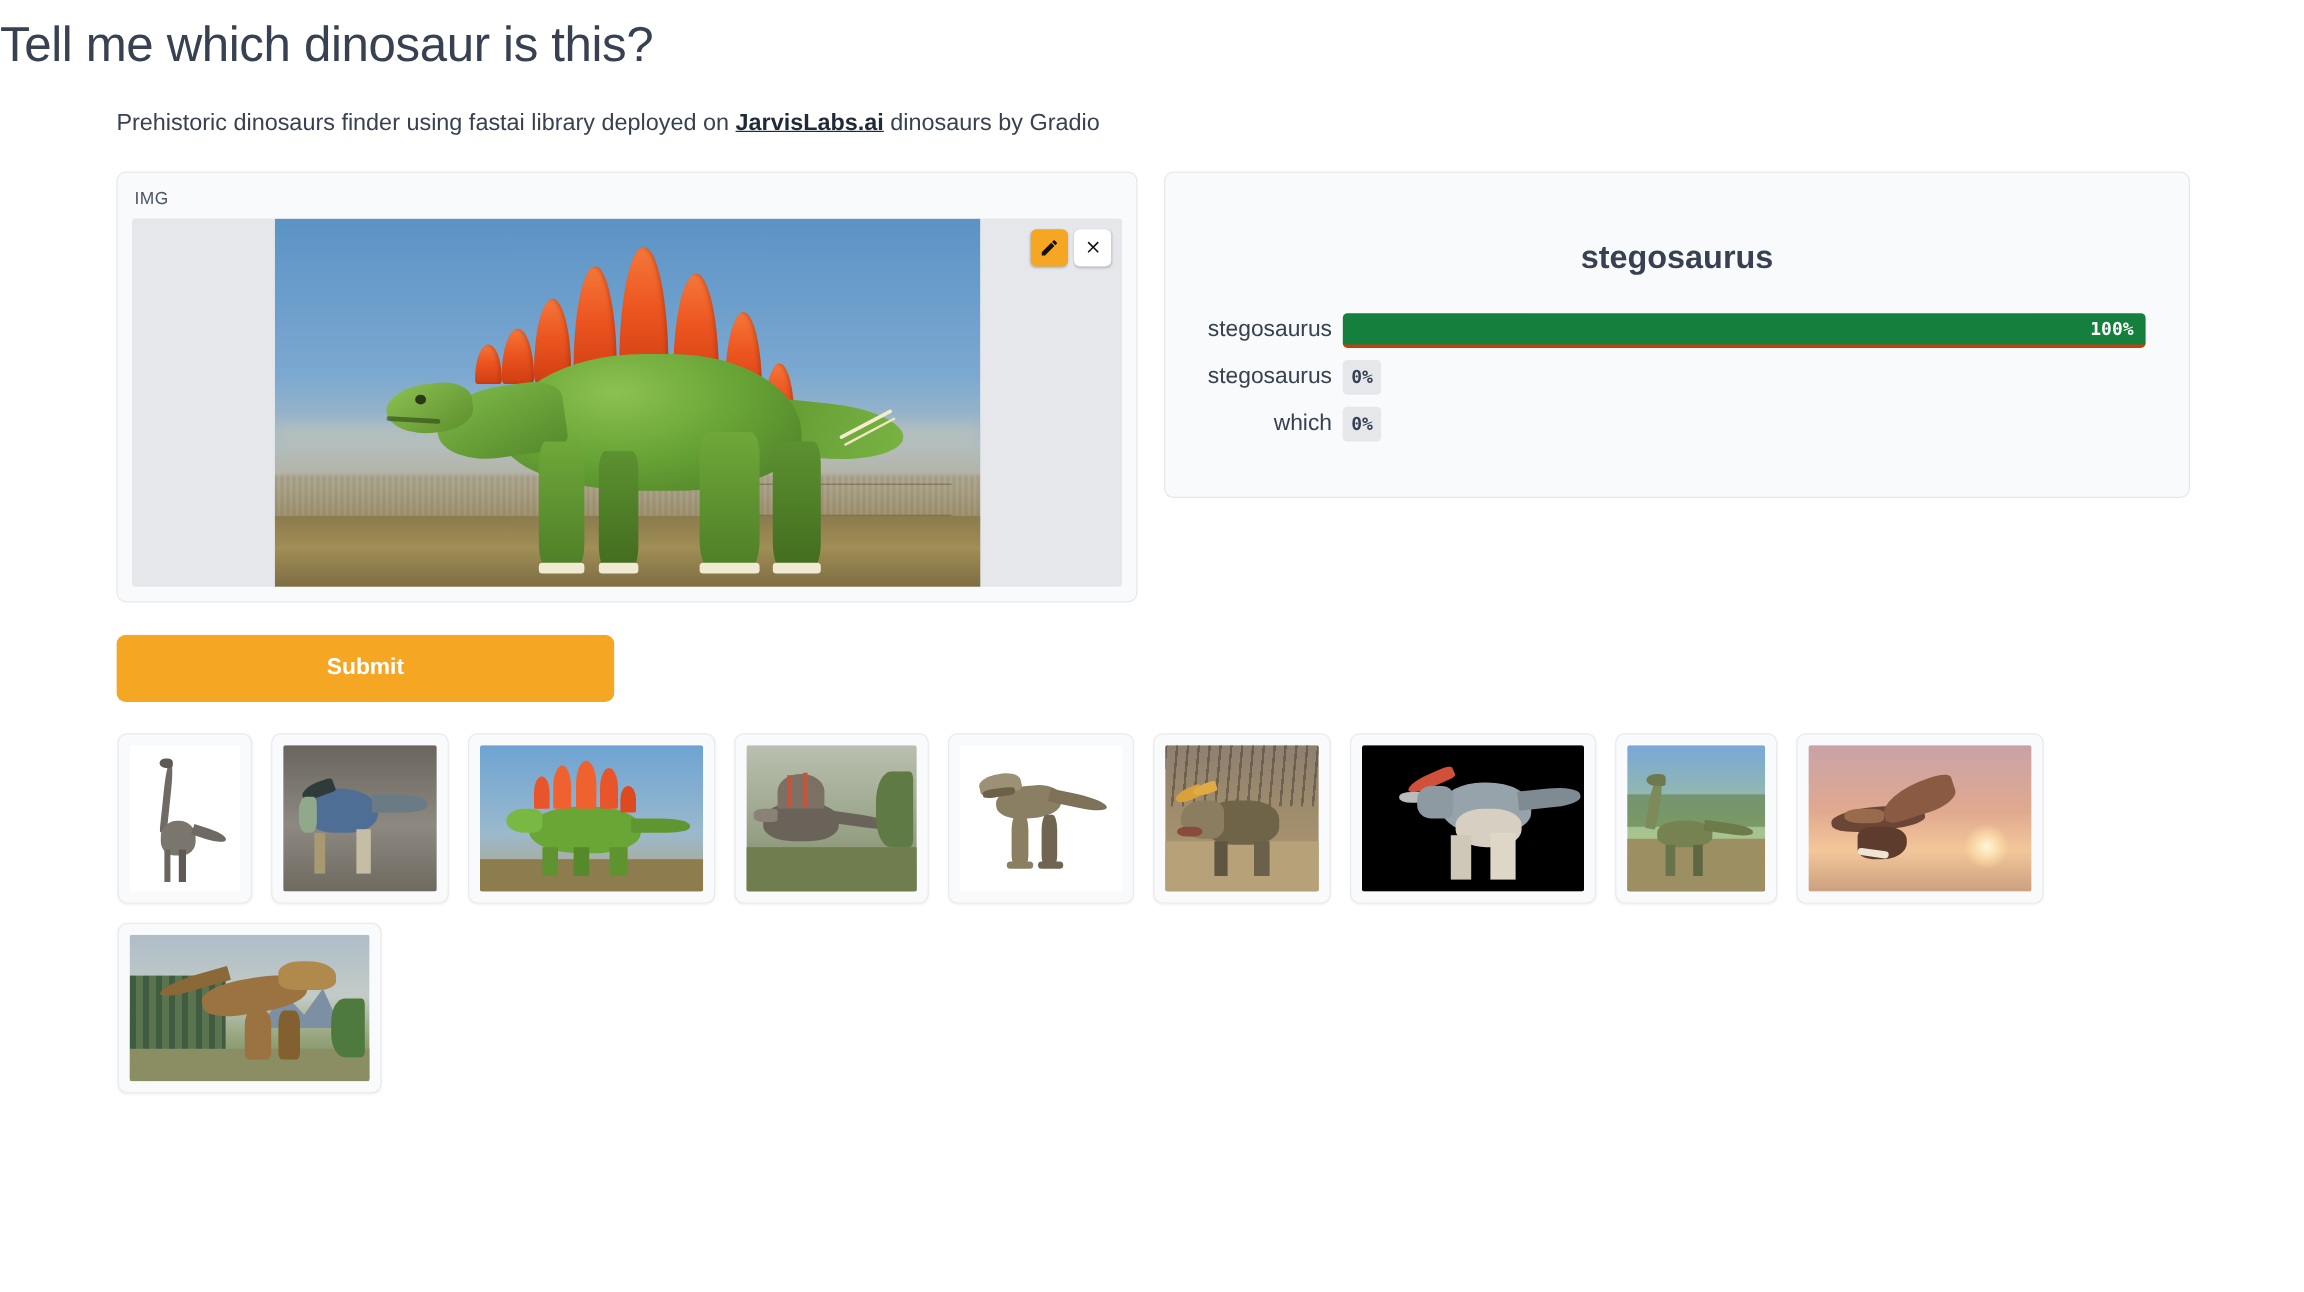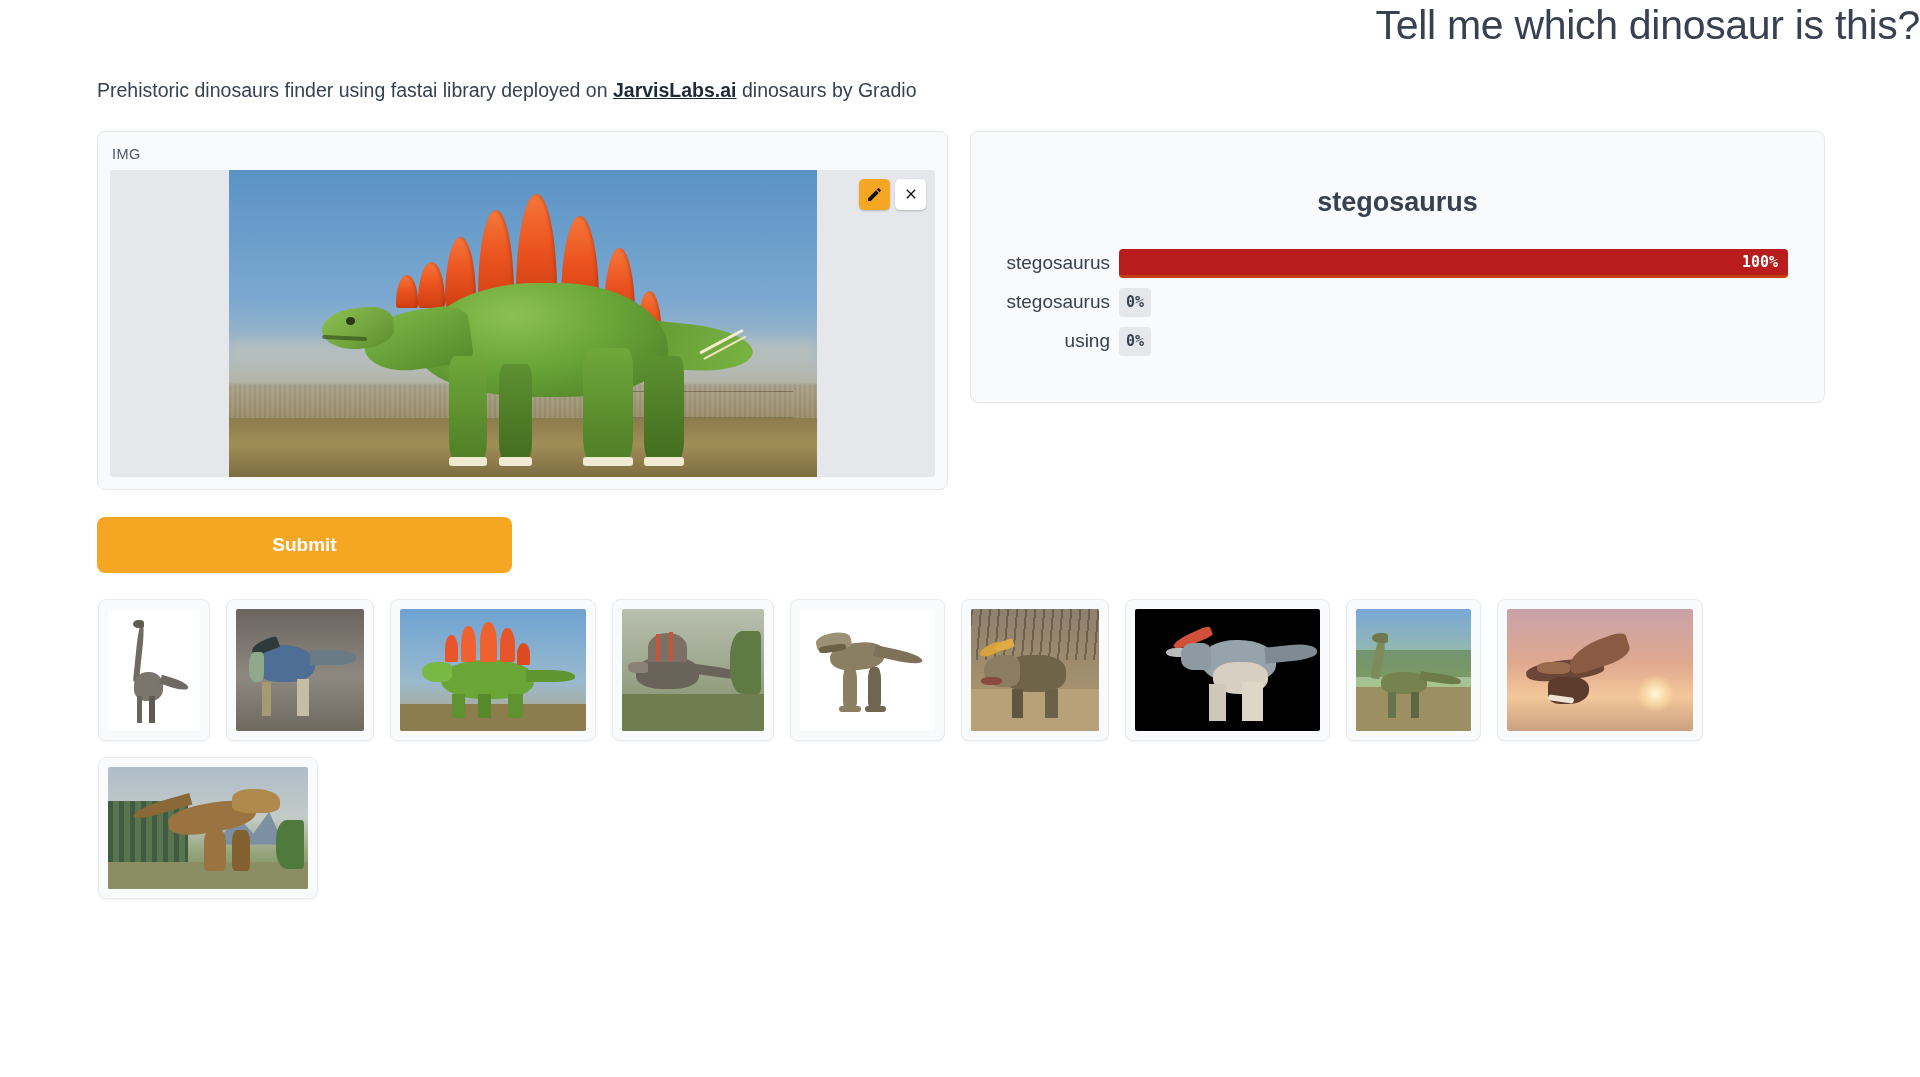--- a/index.html
+++ b/index.html
@@ -9,27 +9,27 @@
     width: 1920px; height: 1077px;
     background: #ffffff;
     font-family: "Liberation Sans", sans-serif;
     color: #1f2937;
     overflow: hidden;
   }
   .page { width: 1920px; height: 1077px; position: relative; }
 
   
   .title {
-    text-align: right;
+    text-align: left;
     font-size: 41px;
     font-weight: 400;
     color: #374151;
     letter-spacing: -0.3px;
     margin: 0;
-    padding-top: 0;
+    padding-top: 12px;
     line-height: 1.25;
   }
   .subtitle {
     margin: 0;
     padding: 26px 0 0 97px;
     font-size: 19.5px;
     color: #374151;
     line-height: 1.4;
   }
   .subtitle a {
@@ -213,21 +213,21 @@
     flex: 0 0 136px;
     text-align: right;
     font-size: 19px;
     color: #374151;
     padding-right: 9px;
     white-space: nowrap;
   }
   .bar-track { flex: 1 1 auto; display: flex; align-items: center; height: 100%; }
   .bar-fill {
     height: 29px;
-    background: #b91c1c;
+    background: #15803d;
     border-bottom: 3px solid #c2410c;
     border-radius: 4px;
     display: flex;
     align-items: center;
     justify-content: flex-end;
     padding-right: 10px;
     color: #ffffff;
     font-family: "DejaVu Sans Mono", monospace;
     font-size: 15px;
     font-weight: bold;
@@ -406,21 +406,21 @@
           </div>
 
           <div class="bar-row">
             <div class="bar-label">stegosaurus</div>
             <div class="bar-track">
               <div class="bar-zero">0%</div>
             </div>
           </div>
 
           <div class="bar-row">
-            <div class="bar-label">using</div>
+            <div class="bar-label">which</div>
             <div class="bar-track">
               <div class="bar-zero">0%</div>
             </div>
           </div>
 
         </div>
       </div>
     </div>
   </div>
 

